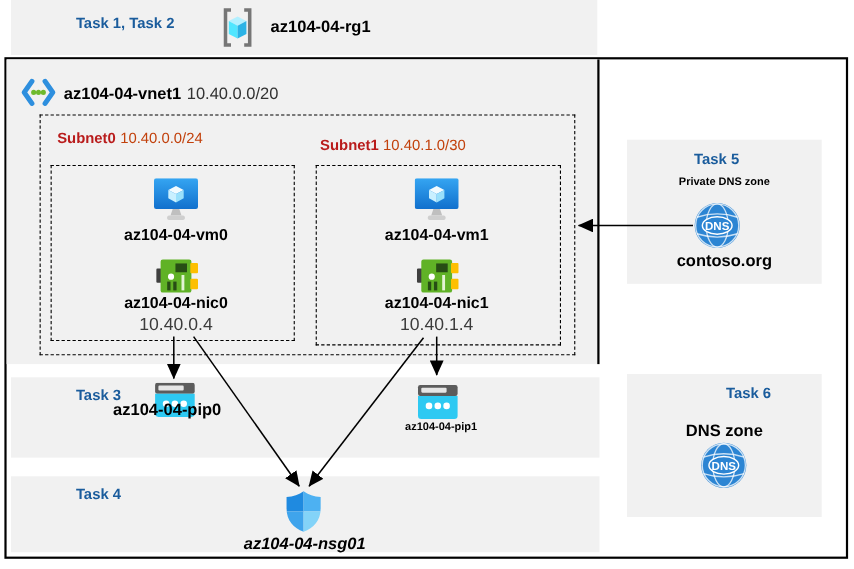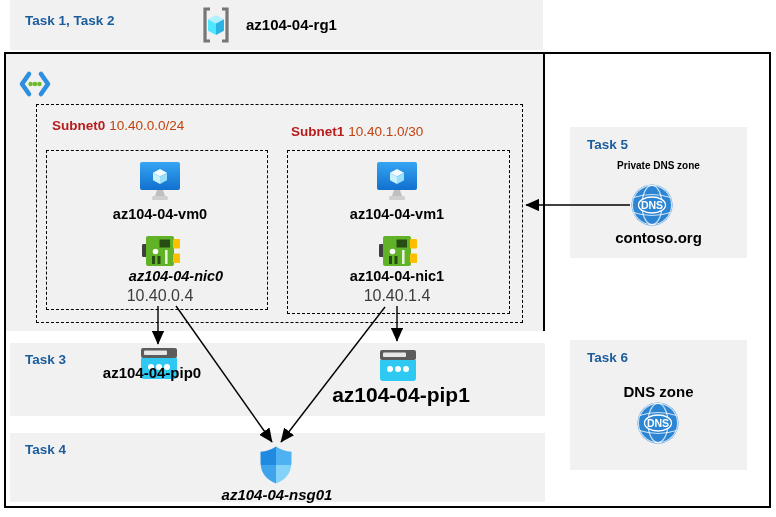--- a/index.html
+++ b/index.html
@@ -1,20 +1,20 @@
 <!DOCTYPE html>
 <html><head>
 <meta charset="utf-8">
 <style>
   html,body{margin:0;padding:0;background:#fff;}
   .canvas{position:relative;width:776px;height:517px;background:#fff;
           font-family:"Liberation Sans",sans-serif;overflow:hidden;}
   .abs{position:absolute;}
   .panel{background:#f1f1f1;}
-  .task-label{color:#1a5c9c;font-weight:bold;font-size:13.5px;white-space:nowrap;}
+  .task-label{color:#1a5c9c;font-weight:bold;font-size:13.5px;white-space:nowrap;margin-left:44px;}
   .bold-label{font-weight:bold;font-size:14.5px;color:#000;white-space:nowrap;}
   .center{text-align:center;}
   .outer-box{left:4px;top:52px;width:767px;height:456px;border:2px solid #000;
              box-sizing:border-box;background:#fff;}
   .vnet-bg{left:6px;top:54px;width:539px;height:277px;background:#f1f1f1;
            border-right:2px solid #000;box-sizing:border-box;}
   .dashed{border:1.6px dashed #000;box-sizing:border-box;}
   .dashed-outer{left:36px;top:104px;width:487px;height:219px;}
   .subnet0-box{left:46px;top:150px;width:222px;height:160px;}
   .subnet1-box{left:287px;top:150px;width:223px;height:164px;}
@@ -52,20 +52,23 @@
   <div class="abs outer-box"></div>
 
   <div class="abs vnet-bg"></div>
   <svg class="abs" style="left:18px;top:70px;" width="34" height="28" viewBox="0 0 34 28">
     <path d="M11 4 L4 14 L11 24" stroke="#2e8fde" stroke-width="4.6" fill="none" stroke-linecap="round" stroke-linejoin="round"></path>
     <path d="M23 4 L30 14 L23 24" stroke="#2e8fde" stroke-width="4.6" fill="none" stroke-linecap="round" stroke-linejoin="round"></path>
     <circle cx="12.6" cy="14" r="2.3" fill="#6fba2c"></circle>
     <circle cx="17" cy="14" r="2.3" fill="#6fba2c"></circle>
     <circle cx="21.4" cy="14" r="2.3" fill="#6fba2c"></circle>
   </svg>
+  <div class="abs inline-title" style="left:58px;top:77px;">
+    <span class="name">az104-04-vnet1</span><span class="cidr">10.40.0.0/20</span>
+  </div>
 
   <div class="abs dashed dashed-outer"></div>
   <div class="abs subnet-title" style="left:52px;top:118px;">
     <span class="name">Subnet0</span><span class="cidr">10.40.0.0/24</span>
   </div>
   <div class="abs subnet-title" style="left:291px;top:124px;">
     <span class="name">Subnet1</span><span class="cidr">10.40.1.0/30</span>
   </div>
   <div class="abs dashed subnet0-box"></div>
   <div class="abs dashed subnet1-box"></div>
@@ -90,21 +93,21 @@
     <rect x="0" y="9" width="5" height="13" rx="1.2" fill="#3f3f3f"></rect>
     <rect x="4" y="1" width="28" height="30" rx="2" fill="#60b226"></rect>
     <rect x="17.5" y="4.5" width="10.5" height="8" fill="#274d15"></rect>
     <circle cx="13.5" cy="16.5" r="2.8" fill="#fff"></circle>
     <rect x="10" y="21" width="3" height="8" fill="#274d15"></rect>
     <rect x="15.5" y="21" width="3" height="8" fill="#274d15"></rect>
     <rect x="23" y="15" width="2.6" height="14" fill="#e4f3d4"></rect>
     <rect x="31" y="4" width="7" height="9.5" rx="1" fill="#fdbf00"></rect>
     <rect x="31" y="18.5" width="7" height="9.5" rx="1" fill="#fdbf00"></rect>
   </svg>
-  <div class="abs bold-label center" style="left:76px;top:268px;width:200px;font-style:italic;">az104-04-nic0</div>
+  <div class="abs bold-label center" style="left:60px;top:268px;width:200px;">az104-04-nic0</div>
   <div class="abs ip-label center" style="left:60px;top:287px;width:200px;">10.40.0.4</div>
 
   <svg class="abs" style="left:377px;top:162px;" width="40" height="41" viewBox="0 0 40 41">
     <defs>
         <linearGradient id="vmg1" x1="0" y1="0" x2="0" y2="1">
       <stop offset="0" stop-color="#35a5f2"></stop>
           <stop offset="1" stop-color="#1170cd"></stop>
         </linearGradient>
       </defs>
     <rect x="0" y="0" width="40" height="28" rx="2" fill="url(#vmg1)"></rect>
@@ -142,21 +145,21 @@
   </svg>
   <div class="abs bold-label center" style="left:52px;top:364px;width:200px;font-size:15px;">az104-04-pip0</div>
   <svg class="abs" style="left:379px;top:350px;" width="38" height="32" viewBox="0 0 38 32">
     <rect x="1" y="0" width="36" height="10" rx="2" fill="#5c5c5c"></rect>
     <rect x="4" y="2.5" width="23" height="4.5" rx="1" fill="#e6e6e6"></rect>
     <path d="M1 10 h36 v18 a3 3 0 0 1 -3 3 h-30 a3 3 0 0 1 -3 -3 z" fill="#2ec9f2"></path>
     <circle cx="11" cy="19" r="3" fill="#fff"></circle>
       <circle cx="19" cy="19" r="3" fill="#fff"></circle>
     <circle cx="27" cy="19" r="3" fill="#fff"></circle>
   </svg>
-  <div class="abs bold-label center" style="left:301px;top:383px;width:200px;font-size:21px;">az104-04-pip1</div>
+  <div class="abs bold-label center" style="left:301px;top:383px;width:200px;font-size:10px;">az104-04-pip1</div>
 
   <div class="abs panel task4-band"></div>
   <div class="abs task-label" style="left:25px;top:442px;">Task 4</div>
   <svg class="abs" style="left:259px;top:446px;" width="34" height="38" viewBox="0 0 34 38">
     <defs>
         <clipPath id="shieldclip">
       <path d="M17 .5 C13 3.4 7.5 5.3 1.5 5.8 L1.5 16 C1.5 27.5 8 34 17 37.5 C26 34 32.5 27.5 32.5 16 L32.5 5.8 C26.5 5.3 21 3.4 17 .5 Z"></path>
     </clipPath>
       </defs>
     <g clip-path="url(#shieldclip)">
@@ -178,21 +181,21 @@
       <ellipse cx="21" cy="21" rx="10" ry="19.6"></ellipse>
       <path d="M2.5 13.5 Q21 7.5 39.5 13.5"></path>
       <path d="M2.5 28.5 Q21 34.5 39.5 28.5"></path>
     </g>
     <ellipse cx="21" cy="21" rx="13.5" ry="8" fill="#2c85d3" stroke="#fff" stroke-width="1.3"></ellipse>
     <text x="21" y="25" text-anchor="middle" font-size="10.5" font-weight="bold" fill="#fff" font-family="Liberation Sans, sans-serif">DNS</text>
   </svg>
   <div class="abs bold-label center" style="left:570px;top:229px;width:177px;font-size:15px;">contoso.org</div>
 
   <div class="abs panel task6-box"></div>
-  <div class="abs task-label" style="left:587px;top:350px;">Task 6</div>
+  <div class="abs task-label" style="left:616px;top:350px;">Task 6</div>
   <div class="abs bold-label center" style="left:570px;top:383px;width:177px;font-size:15px;">DNS zone</div>
   <svg class="abs" style="left:637px;top:402px;" width="42" height="42" viewBox="0 0 42 42">
     <circle cx="21" cy="21" r="20.5" fill="#2c85d3"></circle>
     <g stroke="rgba(255,255,255,.75)" stroke-width="1.2" fill="none">
       <circle cx="21" cy="21" r="19.6"></circle>
       <ellipse cx="21" cy="21" rx="10" ry="19.6"></ellipse>
       <path d="M2.5 13.5 Q21 7.5 39.5 13.5"></path>
       <path d="M2.5 28.5 Q21 34.5 39.5 28.5"></path>
     </g>
     <ellipse cx="21" cy="21" rx="13.5" ry="8" fill="#2c85d3" stroke="#fff" stroke-width="1.3"></ellipse>

